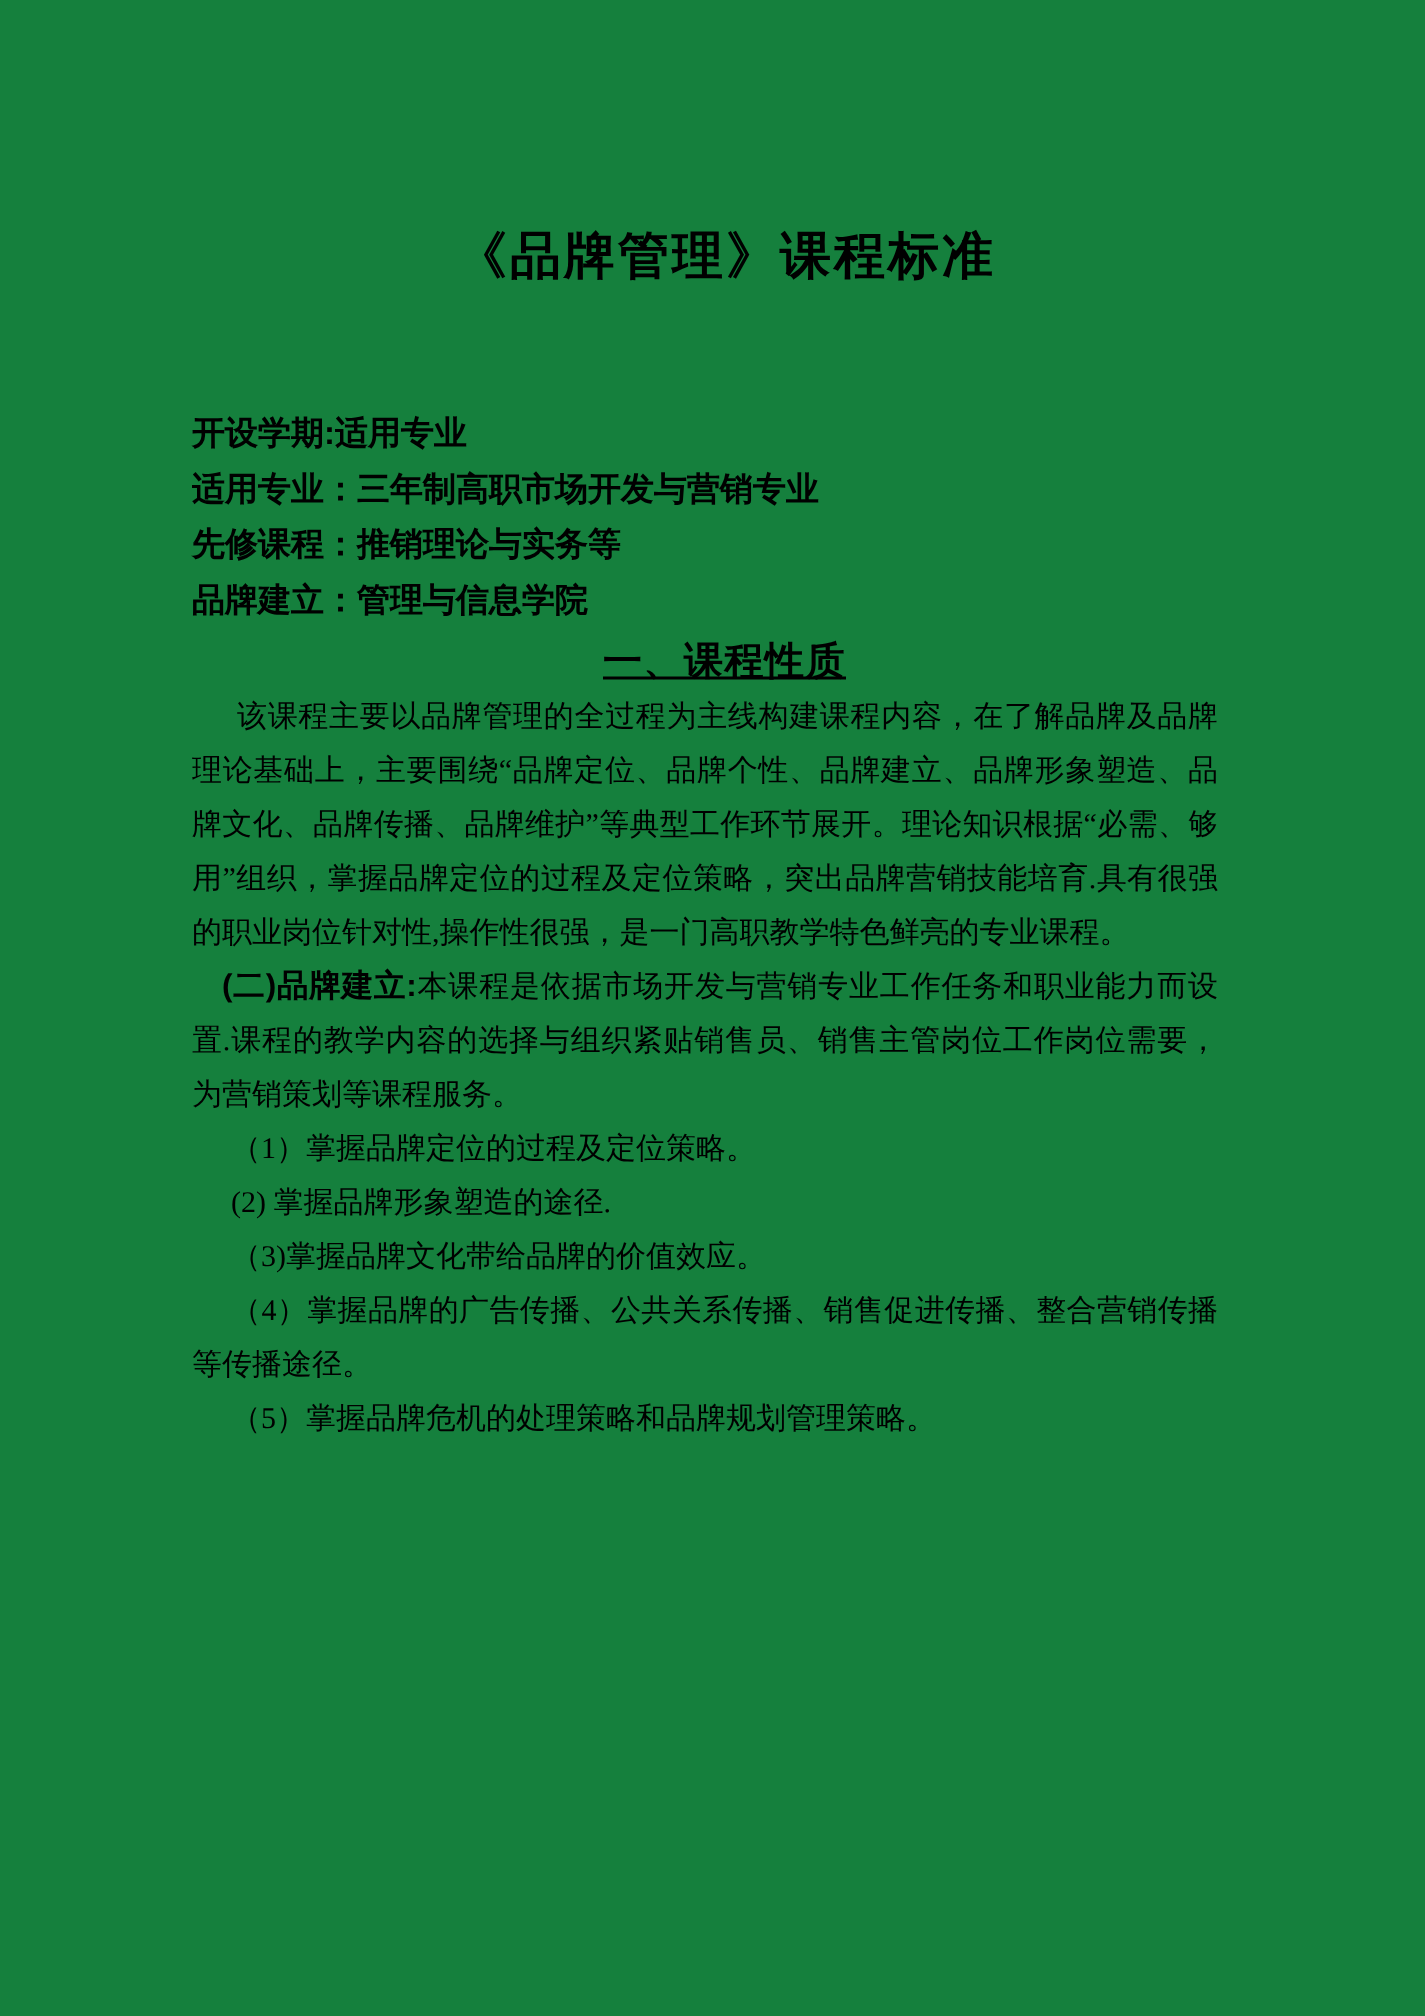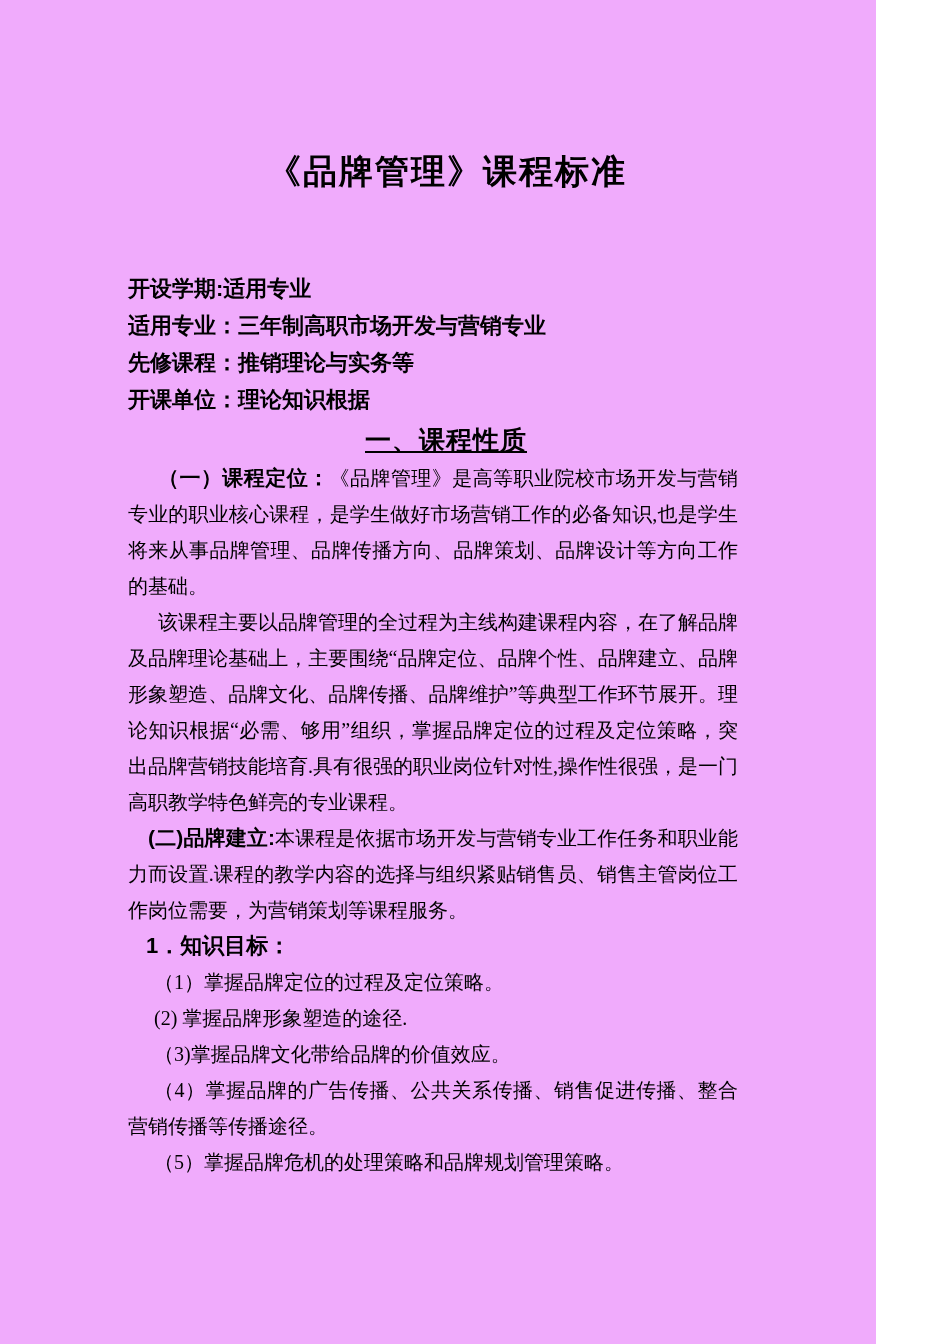--- a/index.html
+++ b/index.html
@@ -2,23 +2,23 @@
 <html><head>
 <meta charset="utf-8">
 <style>
   html, body {
     margin: 0;
     padding: 0;
     background: #ffffff;
   }
   .page {
     position: relative;
-    width: 876px;
+    width: 950px;
     height: 1344px;
-    background: #f0abfc;
+    background: #15803d;
     color: #000000;
     box-sizing: border-box;
     padding: 150px 138px 0 128px;
     font-family: "Liberation Serif", "DejaVu Serif", serif;
     font-size: 20px;
     line-height: 36px;
     overflow: hidden;
   }
   .doc-title {
     font-family: "Liberation Serif", "DejaVu Serif", serif;
@@ -85,34 +85,32 @@
 <body>
 
 <div class="page">
 
   <h1 class="doc-title">《品牌管理》课程标准</h1>
 
   <div class="meta-block">
     <p class="meta-line">开设学期:适用专业</p>
     <p class="meta-line">适用专业：三年制高职市场开发与营销专业</p>
     <p class="meta-line">先修课程：推销理论与实务等</p>
-    <p class="meta-line">开课单位：理论知识根据</p>
+    <p class="meta-line">品牌建立：管理与信息学院</p>
   </div>
 
   <h2 class="section-heading">一、课程性质</h2>
 
-  <p class="para indent-a"><span class="lead">（一）课程定位：</span><span>《品牌管理》是高等职业院校市场开发与营销专业的职业核心课程，是学生做好市场营销工作的必备知识,也是学生将来从事品牌管理、品牌传播方向、品牌策划、品牌设计等方向工作的基础。</span></p>
 
   <p class="para indent-b"><span>该课程主要以品牌管理的全过程为主线构建课程内容，在了解品牌及品牌理论基础上，主要围绕“品牌定位、品牌个性、品牌建立、品牌形象塑造、品牌文化、品牌传播、品牌维护”等典型工作环节展开。理论知识根据“必需、够用”组织，掌握品牌定位的过程及定位策略，突出品牌营销技能培育.具有很强的职业岗位针对性,操作性很强，是一门高职教学特色鲜亮的专业课程。</span></p>
 
 
   <p class="para indent-d"><span class="lead">(二)品牌建立:</span><span>本课程是依据市场开发与营销专业工作任务和职业能力而设置.课程的教学内容的选择与组织紧贴销售员、销售主管岗位工作岗位需要，为营销策划等课程服务。</span></p>
 
 
-  <p class="sub-heading">1．知识目标：</p>
 
   <p class="goal-item">（1）掌握品牌定位的过程及定位策略。</p>
   <p class="goal-item">(2) 掌握品牌形象塑造的途径.</p>
   <p class="goal-item">（3)掌握品牌文化带给品牌的价值效应。</p>
   <p class="goal-item">（4）掌握品牌的广告传播、公共关系传播、销售促进传播、整合营销传播等传播途径。</p>
   <p class="goal-item">（5）掌握品牌危机的处理策略和品牌规划管理策略。</p>
 
 </div>
 
 </body></html>

